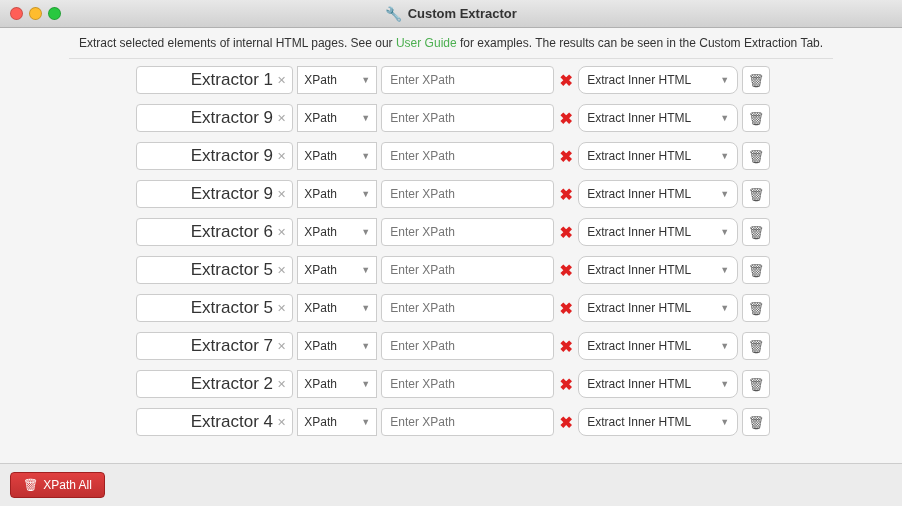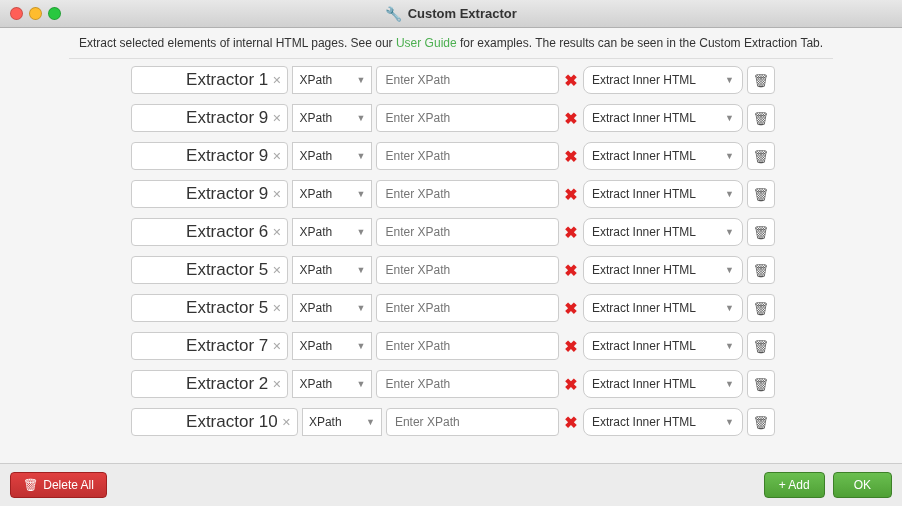--- a/index.html
+++ b/index.html
@@ -433,21 +433,21 @@
       <div class="extract-select">
         <span class="extract-select-text">Extract Inner HTML</span>
         <span class="extract-select-arrow">▼</span>
       </div>
       <div class="delete-row-btn">
         <span>🗑</span>
       </div>
     </div>
       <div class="extractor-row">
       <div class="extractor-name">
-        <span class="extractor-name-text">Extractor 10</span>
+        <span class="extractor-name-text">Extractor 4</span>
         <span class="extractor-name-close">✕</span>
       </div>
       <div class="xpath-select">
         <span class="xpath-select-text">XPath</span>
         <span class="xpath-select-arrow">▼</span>
       </div>
       <input class="xpath-input" type="text" placeholder="Enter XPath" style="">
       <span class="red-x">✖</span>
       <div class="extract-select">
         <span class="extract-select-text">Extract Inner HTML</span>
@@ -457,23 +457,15 @@
         <span>🗑</span>
       </div>
     </div>
     </div>
 
 </div>
 
 <div class="footer">
   <button class="delete-all-btn">
     <span>🗑</span>
-    <span>Delete All</span>
+    <span>XPath All</span>
   </button>
-  <div class="footer-right">
-    <button class="add-btn">
-      <span>+ Add</span>
-    </button>
-    <button class="ok-btn">
-      <span>OK</span>
-    </button>
-  </div>
 </div>
 
 </body></html>

